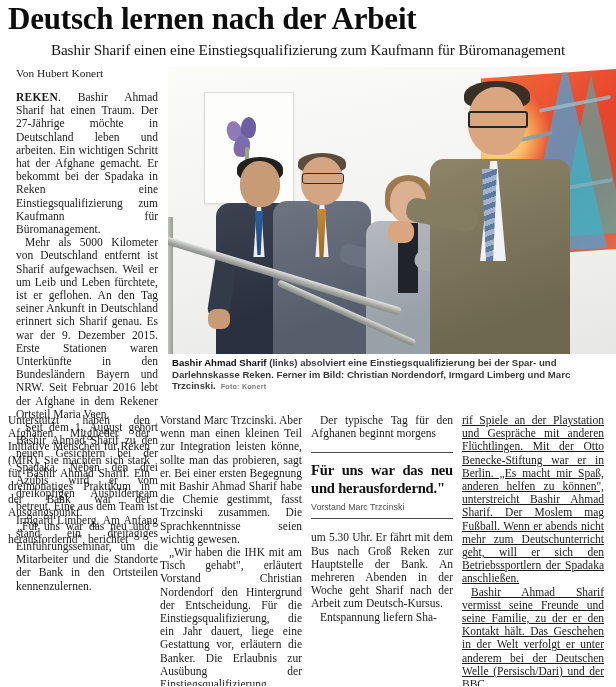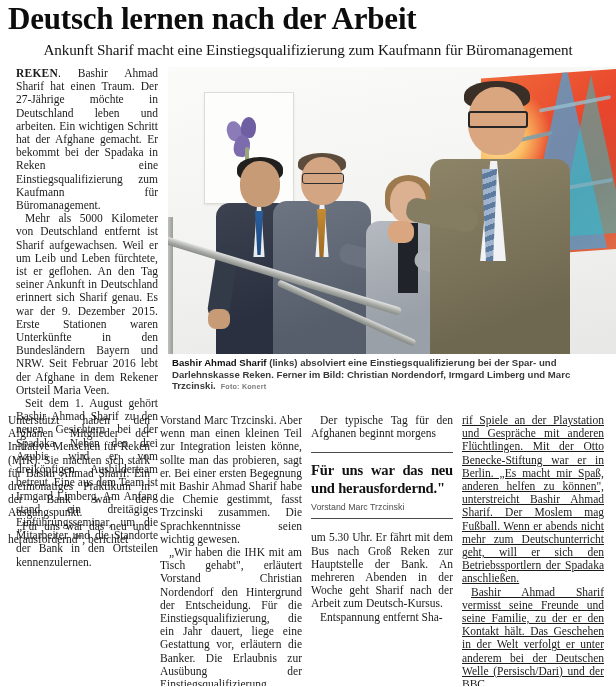--- a/index.html
+++ b/index.html
@@ -311,25 +311,26 @@
     color: #4d4d4d;
     margin-top: 5px;
   }
 </style>
 </head>
 <body>
 
 <div class="page">
 
   <h1 class="headline">Deutsch lernen nach der Arbeit</h1>
-  <div class="subheadline">Ankunft Sharif macht eine Einstiegsqualifizierung zum Kaufmann für Büromanagement</div>
+  <div class="subheadline">Bashir Sharif einen eine Einstiegsqualifizierung zum Kaufmann für Büromanagement</div>
 
   <div class="top-block">
 
     <div class="col-lead body-text">
+      <div class="byline">Von Hubert Konert</div>
       <p class="first"><span class="dateline">REKEN</span><span>. Bashir Ahmad Sharif hat einen Traum. Der 27-Jährige möchte in Deutschland leben und arbeiten. Ein wichtigen Schritt hat der Afghane gemacht. Er bekommt bei der Spadaka in Reken eine Einstiegsqualifizierung zum Kaufmann für Büromanagement.</span></p>
       <p>Mehr als 5000 Kilometer von Deutschland entfernt ist Sharif aufgewachsen. Weil er um Leib und Leben fürchtete, ist er geflohen. An den Tag seiner Ankunft in Deutschland erinnert sich Sharif genau. Es war der 9. Dezember 2015. Erste Stationen waren Unterkünfte in den Bundesländern Bayern und NRW. Seit Februar 2016 lebt der Afghane in dem Rekener Ortsteil Maria Veen.</p>
       <p>Seit dem 1. August gehört Bashir Ahmad Sharif zu den neuen Gesichtern bei der Spadaka. Neben den drei Azubis wird er vom dreiköpfigen Ausbilderteam betreut. Eine aus dem Team ist Irmgard Limberg. Am Anfang stand ein dreitägiges Einführungsseminar, um die Mitarbeiter und die Standorte der Bank in den Ortsteilen kennenzulernen.</p>
     </div>
 
     <div class="photo-wrap">
       <div class="photo">
         <div class="ph-wall"></div>
 
         <div class="ph-frame">
@@ -419,21 +420,21 @@
       <p>„Wir haben die IHK mit am Tisch gehabt", erläutert Vorstand Christian Nordendorf den Hintergrund der Entscheidung. Für die Einstiegsqualifizierung, die ein Jahr dauert, liege eine Gestattung vor, erläutern die Banker. Die Erlaubnis zur Ausübung der Einstiegsqualifizierung</p>
     </div>
 
     <div class="col c3 body-text">
       <p>Der typische Tag für den Afghanen beginnt morgens</p>
       <div class="pullquote">
         <div class="pq-text">Für uns war das neu und herausfordernd."</div>
         <div class="pq-attr">Vorstand Marc Trzcinski</div>
       </div>
       <p class="first">um 5.30 Uhr. Er fährt mit dem Bus nach Groß Reken zur Hauptstelle der Bank. An mehreren Abenden in der Woche geht Sharif nach der Arbeit zum Deutsch-Kursus.</p>
-      <p>Entspannung entfernt Sha-</p>
+      <p>Entspannung liefern Sha-</p>
     </div>
 
     <div class="col c4 body-text">
       <p class="first">rif Spiele an der Playstation und Gespräche mit anderen Flüchtlingen. Mit der Otto Benecke-Stiftung war er in Berlin. „Es macht mir Spaß, anderen helfen zu können", unterstreicht Bashir Ahmad Sharif. Der Moslem mag Fußball. Wenn er abends nicht mehr zum Deutschunterricht geht, will er sich den Betriebssportlern der Spadaka anschließen.</p>
       <p>Bashir Ahmad Sharif vermisst seine Freunde und seine Familie, zu der er den Kontakt hält. Das Geschehen in der Welt verfolgt er unter anderem bei der Deutschen Welle (Persisch/Dari) und der BBC.</p>
     </div>
 
   </div>
 
 </div>

